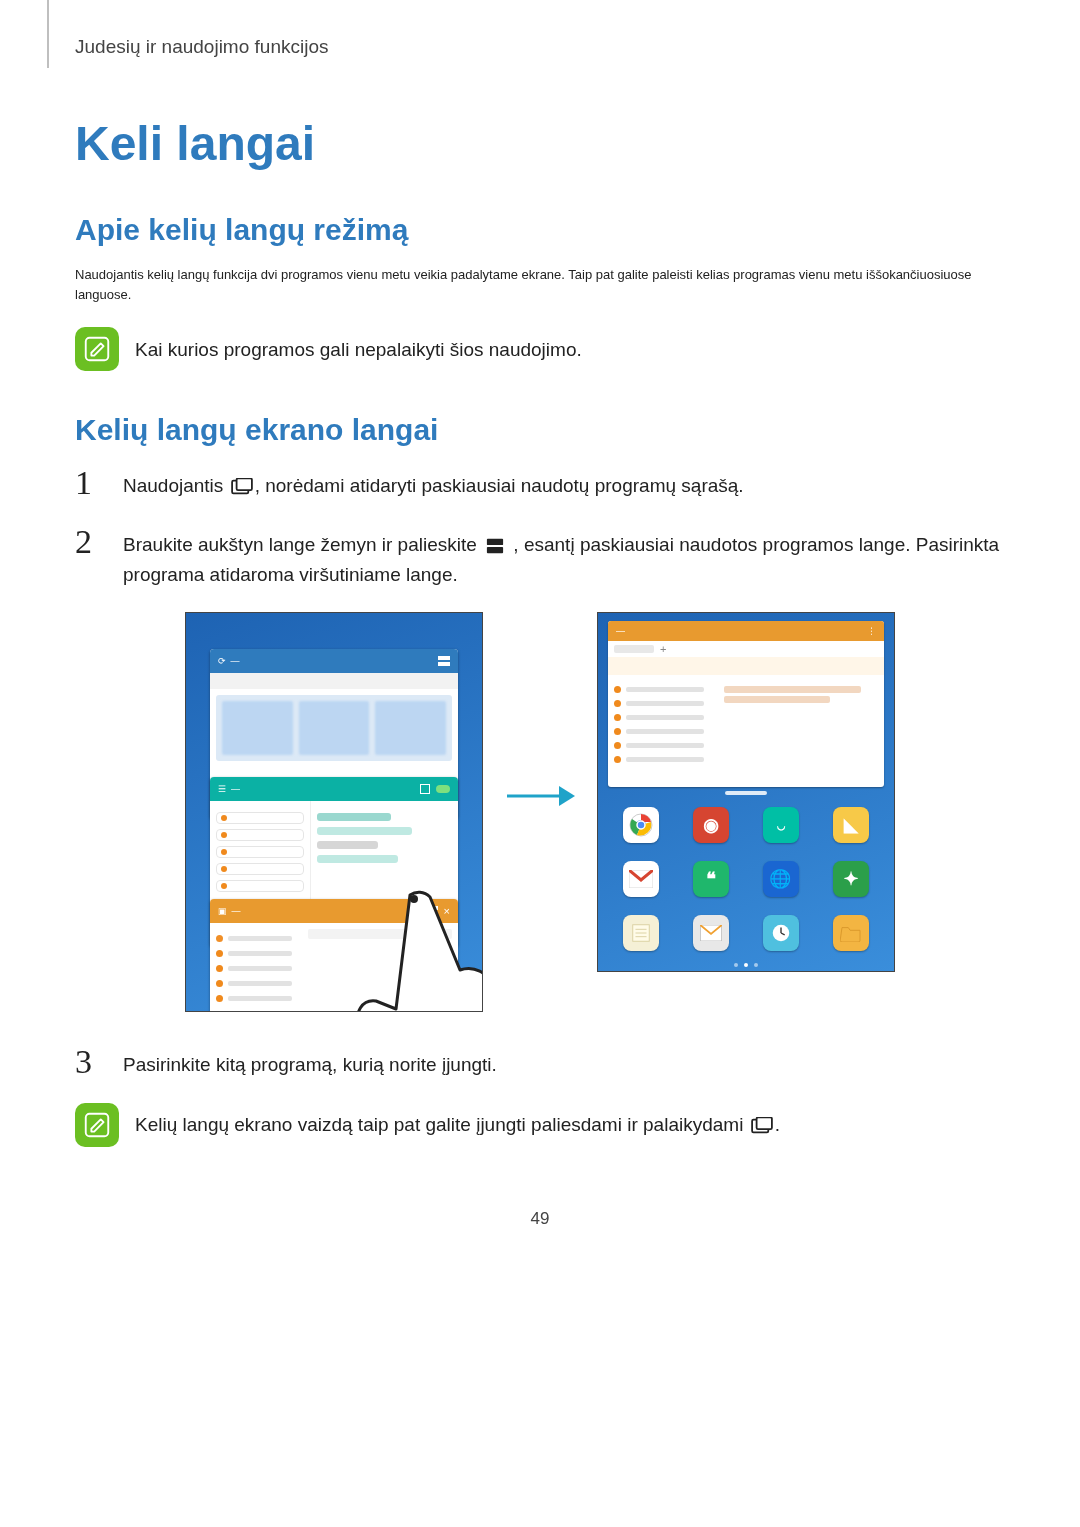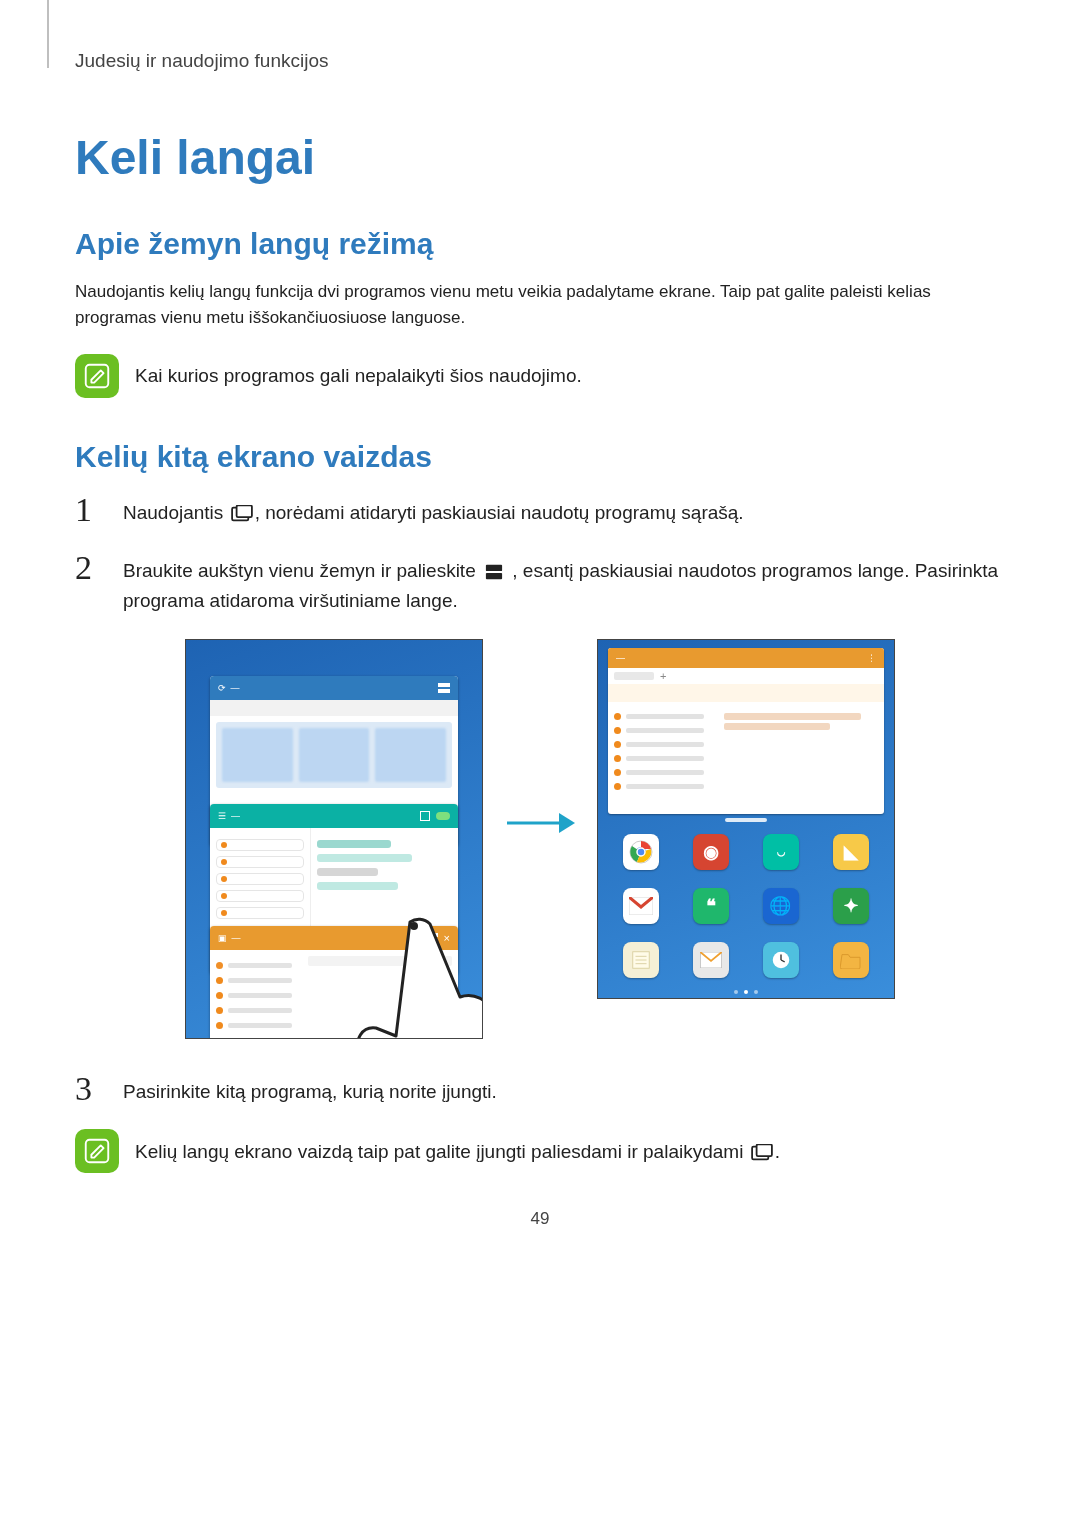--- a/index.html
+++ b/index.html
@@ -7,21 +7,21 @@
     padding: 0;
     background: #ffffff;
     font-family: Arial, Helvetica, sans-serif;
     color: #222;
   }
   .page {
     width: 1080px;
     height: 1255px;
     position: relative;
     box-sizing: border-box;
-    padding: 50px 75px 0 75px;
+    padding: 36px 75px 0 75px;
   }
   
   .tab-line {
     position: absolute;
     left: 47px;
     top: 0;
     width: 2px;
     height: 68px;
     background: #bfbfbf;
   }
@@ -42,21 +42,21 @@
     color: #2f7bbd;
     margin: 0 0 18px 0;
   }
   h3.subsection {
     font-size: 30px;
     font-weight: 700;
     color: #2f7bbd;
     margin: 42px 0 18px 0;
   }
   p.body {
-    font-size: 17px;
+    font-size: 13px;
     line-height: 1.55;
     margin: 1px 0 22px 0;
   }
   .note-row {
     display: flex;
     align-items: center;
     gap: 16px;
     margin-bottom: 16px;
   }
   .note-icon {
@@ -256,53 +256,53 @@
 </head>
 <body>
 
 <div class="page">
   <div class="tab-line"></div>
 
   <div class="running-head">Judesių ir naudojimo funkcijos</div>
 
   <h1 class="title">Keli langai</h1>
 
-  <h2 class="section">Apie žemyn langų režimą</h2>
+  <h2 class="section">Apie kelių langų režimą</h2>
   <p class="body">Naudojantis kelių langų funkcija dvi programos vienu metu veikia padalytame ekrane. Taip pat galite paleisti kelias programas vienu metu iššokančiuosiuose languose.</p>
 
   <div class="note-row">
     <div class="note-icon">
       <svg viewBox="0 0 32 32" fill="none">
         <rect x="4" y="4" width="24" height="24" rx="4" stroke="#fff" stroke-width="2"></rect>
         <path d="M10 20 L20 10 L23 13 L13 23 L10 23 Z" stroke="#fff" stroke-width="2" stroke-linejoin="round"></path>
       </svg>
     </div>
     <div class="note-text">Kai kurios programos gali nepalaikyti šios naudojimo.</div>
   </div>
 
-  <h3 class="subsection">Kelių kitą ekrano vaizdas</h3>
+  <h3 class="subsection">Kelių langų ekrano langai</h3>
 
   <ol class="steps">
     <li>
       <div class="step-num">1</div>
       <div class="step-body">
         <span>Naudojantis </span>
         <span class="inline-icon">
           <svg viewBox="0 0 24 20">
             <rect x="1" y="3" width="18" height="14" rx="1.5" fill="none" stroke="#222" stroke-width="2"></rect>
             <rect x="6" y="0.5" width="17" height="13" rx="1.5" fill="#fff" stroke="#222" stroke-width="2"></rect>
           </svg>
         </span><span>, norėdami atidaryti paskiausiai naudotų programų sąrašą.</span>
       </div>
     </li>
 
     <li>
       <div class="step-num">2</div>
       <div class="step-body">
-        <span>Braukite aukštyn vienu žemyn ir palieskite </span>
+        <span>Braukite aukštyn lange žemyn ir palieskite </span>
         <span class="inline-icon">
           <svg viewBox="0 0 22 20">
             <rect x="2" y="2" width="18" height="7" rx="1" fill="#222"></rect>
             <rect x="2" y="11" width="18" height="7" rx="1" fill="#222"></rect>
           </svg>
         </span>
         <span>, esantį paskiausiai naudotos programos lange. Pasirinkta programa atidaroma viršutiniame lange.</span>
       </div>
     </li>
   </ol>

